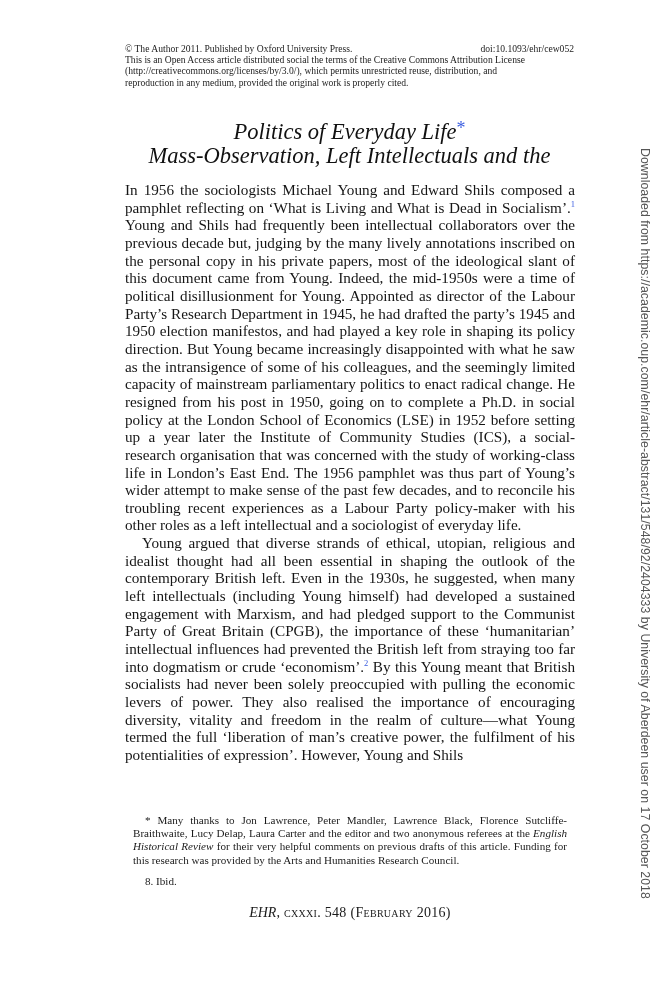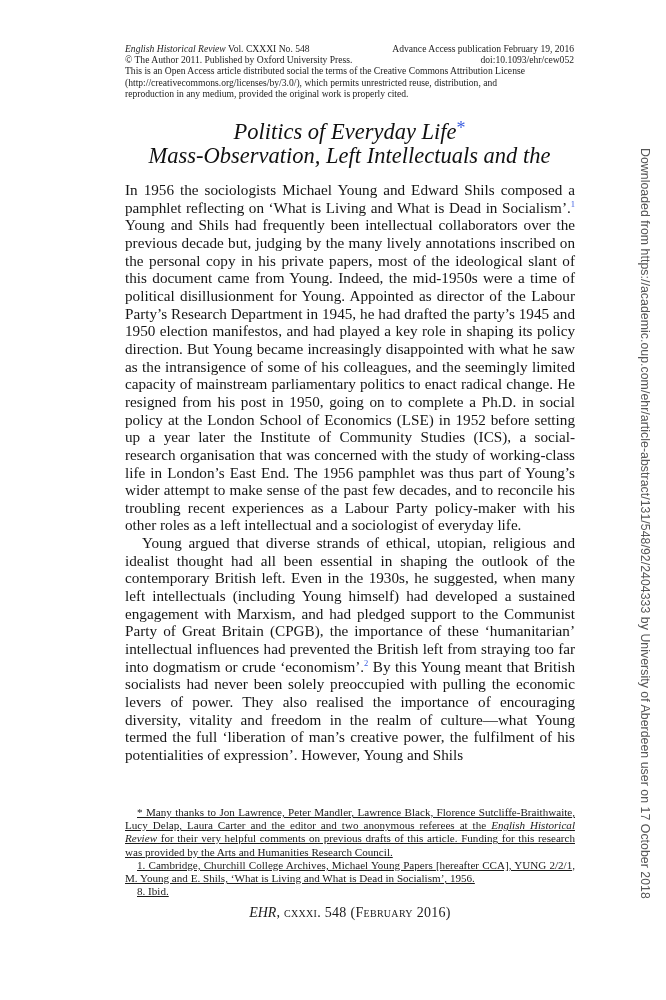--- a/index.html
+++ b/index.html
@@ -19,44 +19,40 @@
 
   .body { position: absolute; left: 125px; top: 181px; width: 450px;
           font-size: 15.2px; line-height: 17.65px; text-align: justify; color: #151515;
           hyphens: none; }
   .body p { margin: 0; font-family: Liberation Serif, serif; }
   .body p + p { text-indent: 17px; }
   .fnref { color: #3a5de0; font-size: 8.5px; vertical-align: 6px; line-height: 0; }
 
   .footnotes { position: absolute; left: 125px; top: 806px; width: 450px;
                font-size: 11.1px; line-height: 13.2px; text-align: justify; color: #1a1a1a; }
-  .footnotes p { margin: 0; text-indent: 12px; text-decoration: underline; }
+  .footnotes p { margin: 8px; text-indent: 12px; }
   .footnotes i { font-style: italic; }
 
   .footer { position: absolute; left: 125px; top: 905px; width: 450px; text-align: center;
             font-size: 14px; line-height: 16px; color: #1a1a1a; }
   .footer i { font-style: italic; }
   .sc { font-variant: small-caps; letter-spacing: 0.3px; }
 
   .side { position: absolute; left: 634px; top: 148px; width: 20px; height: 800px; }
   .side span { position: absolute; left: 0; top: 0; transform-origin: 0 0;
                transform: translate(18px, 0) rotate(90deg);
                font-family: "Liberation Sans", "DejaVu Sans", sans-serif;
                font-size: 12.3px; color: #555; white-space: nowrap; letter-spacing: 0.05px; }
 </style>
 </head>
 <body>
 
 <div class="page">
 
   <div class="header">
-    <div class="row">
-      <span><i>English Historical Review</i><span> Vol. CXXXI No. 548</span></span>
-      <span>Advance Access publication February 19, 2016</span>
-    </div>
     <div class="row">
       <span>© The Author 2011. Published by Oxford University Press.</span>
       <span>doi:10.1093/ehr/cew052</span>
     </div>
     <div class="line">This is an Open Access article distributed social the terms of the Creative Commons Attribution License</div>
     <div class="line">(http://creativecommons.org/licenses/by/3.0/), which permits unrestricted reuse, distribution, and</div>
     <div class="line">reproduction in any medium, provided the original work is properly cited.</div>
   </div>
 
   <div class="title">
@@ -64,21 +60,20 @@
     <div>Mass-Observation, Left Intellectuals and the</div>
   </div>
 
   <div class="body">
     <p><span>In 1956 the sociologists Michael Young and Edward Shils composed a pamphlet reflecting on ‘What is Living and What is Dead in Socialism’.</span><span class="fnref">1</span><span> Young and Shils had frequently been intellectual collaborators over the previous decade but, judging by the many lively annotations inscribed on the personal copy in his private papers, most of the ideological slant of this document came from Young. Indeed, the mid-1950s were a time of political disillusionment for Young. Appointed as director of the Labour Party’s Research Department in 1945, he had drafted the party’s 1945 and 1950 election manifestos, and had played a key role in shaping its policy direction. But Young became increasingly disappointed with what he saw as the intransigence of some of his colleagues, and the seemingly limited capacity of mainstream parliamentary politics to enact radical change. He resigned from his post in 1950, going on to complete a Ph.D. in social policy at the London School of Economics (LSE) in 1952 before setting up a year later the Institute of Community Studies (ICS), a social-research organisation that was concerned with the study of working-class life in London’s East End. The 1956 pamphlet was thus part of Young’s wider attempt to make sense of the past few decades, and to reconcile his troubling recent experiences as a Labour Party policy-maker with his other roles as a left intellectual and a sociologist of everyday life.</span></p>
     <p><span>Young argued that diverse strands of ethical, utopian, religious and idealist thought had all been essential in shaping the outlook of the contemporary British left. Even in the 1930s, he suggested, when many left intellectuals (including Young himself) had developed a sustained engagement with Marxism, and had pledged support to the Communist Party of Great Britain (CPGB), the importance of these ‘humanitarian’ intellectual influences had prevented the British left from straying too far into dogmatism or crude ‘economism’.</span><span class="fnref">2</span><span> By this Young meant that British socialists had never been solely preoccupied with pulling the economic levers of power. They also realised the importance of encouraging diversity, vitality and freedom in the realm of culture—what Young termed the full ‘liberation of man’s creative power, the fulfilment of his potentialities of expression’. However, Young and Shils</span></p>
   </div>
 
   <div class="footnotes">
     <p><span>* Many thanks to Jon Lawrence, Peter Mandler, Lawrence Black, Florence Sutcliffe-Braithwaite, Lucy Delap, Laura Carter and the editor and two anonymous referees at the </span><i>English Historical Review</i><span> for their very helpful comments on previous drafts of this article. Funding for this research was provided by the Arts and Humanities Research Council.</span></p>
-    <p>1. Cambridge, Churchill College Archives, Michael Young Papers [hereafter CCA], YUNG 2/2/1, M. Young and E. Shils, ‘What is Living and What is Dead in Socialism’, 1956.</p>
     <p>8. Ibid.</p>
   </div>
 
   <div class="footer">
     <i>EHR</i><span class="sc">, cxxxi. 548 (February 2016)</span>
   </div>
 
   <div class="side">
     <span>Downloaded from https://academic.oup.com/ehr/article-abstract/131/548/92/2404333 by University of Aberdeen user on 17 October 2018</span>
   </div>

